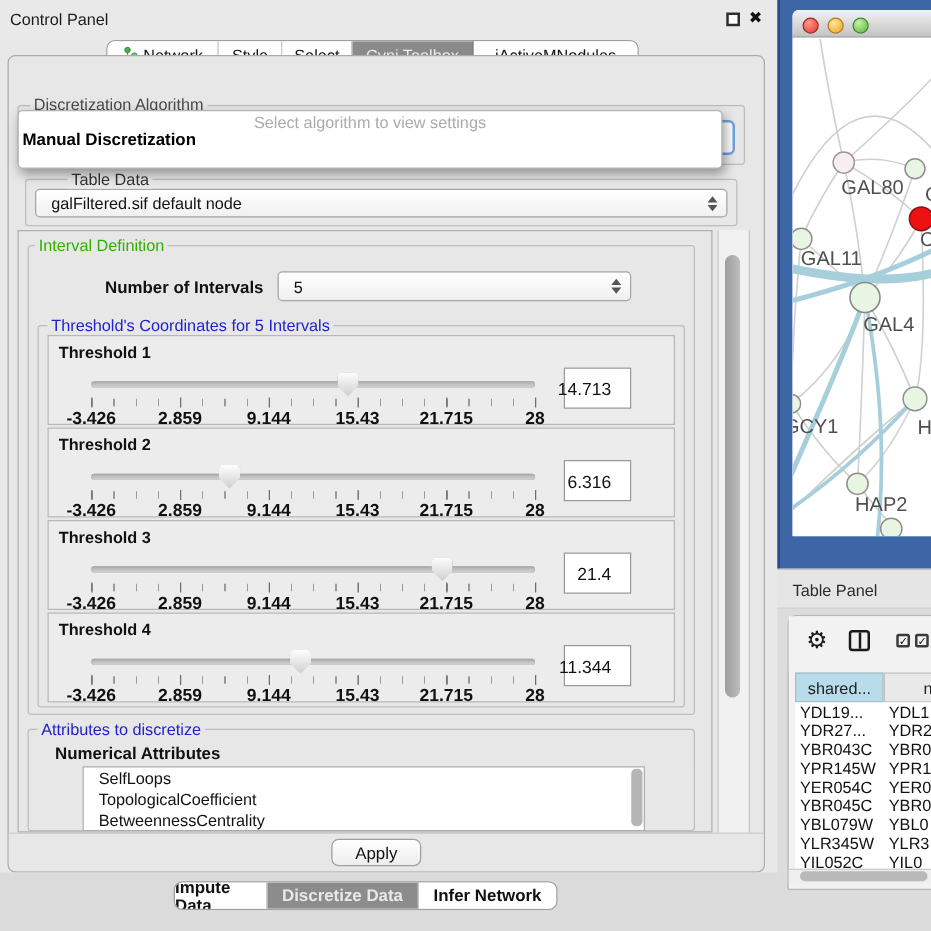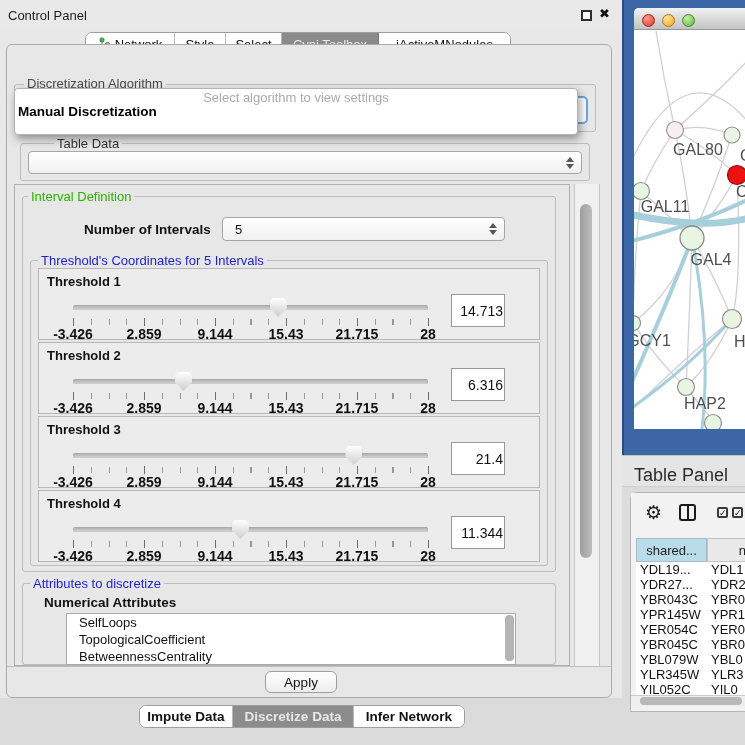--- a/index.html
+++ b/index.html
@@ -60,21 +60,21 @@
   #thr-col{left:38px;top:268px;width:502px;}
   .throw{position:relative;width:502px;height:72px;border:1px solid #B8B8B8;background:#ECECEC;margin-bottom:2px;}
   .thl{position:absolute;left:8px;top:5px;font-size:13px;font-weight:bold;color:#111;}
   .slider{position:absolute;left:34px;top:29px;width:355px;height:20px;}
   .track{position:absolute;left:0;top:7px;width:355px;height:5px;border-radius:3px;background:linear-gradient(#A9A9A9,#D8D8D8);box-shadow:inset 0 0 1px #8a8a8a;}
   .thumb{position:absolute;top:0;width:17px;height:19px;background:linear-gradient(#FEFEFE,#CFCFCF);clip-path:polygon(15% 0,85% 0,100% 18%,100% 55%,50% 100%,0 55%,0 18%);filter:drop-shadow(0 0 1px #787878);}
   .ticks{position:absolute;left:34px;top:50px;width:356px;height:6px;background:repeating-linear-gradient(90deg,#9A9A9A 0 1px,transparent 1px 17.75px);}
   .mj{position:absolute;top:49px;width:1px;height:8px;background:#6e6e6e;}
   .tlbl{position:absolute;top:57px;transform:translateX(-50%);font-size:14px;font-weight:bold;color:#111;white-space:nowrap;}
   .p0{left:34px}.p20{left:105px}.p40{left:176px}.p60{left:247px}.p80{left:318px}.p100{left:389px}
-  .vbox{position:absolute;left:412px;top:25px;width:54px;height:33px;background:#fff;border:1px solid #989898;display:flex;align-items:center;justify-content:flex-end;padding-right:1px;font-size:14px;color:#111;}
+  .vbox{position:absolute;left:412px;top:25px;width:54px;height:33px;background:#fff;border:1px solid #989898;display:flex;align-items:center;justify-content:flex-end;padding-right:15px;font-size:14px;color:#111;}
 
   
   #att-box{left:22px;top:583px;width:534px;height:82px;}
   #att-label{left:30px;top:576px;color:#2222CC;z-index:2;}
   #num-label{left:44px;top:595px;font-size:13.5px;font-weight:bold;color:#111;}
   #attr-list{left:66px;top:613px;width:450px;height:52px;background:#fff;border:1px solid #ABABAB;overflow:hidden;}
   .attr-item{padding-left:12px;font-size:13px;color:#111;line-height:17px;white-space:nowrap;}
   #attr-scroll{left:505px;top:615px;width:9px;height:46px;border-radius:4px;background:#B5B5B5;}
 
   
@@ -92,21 +92,21 @@
   #netwin-frame{left:622px;top:0;width:123px;height:455px;background:#3C66A6;border-left:2px solid #2A4C86;}
   #netwin{left:634px;top:8px;width:111px;height:421px;background:#fff;border-radius:5px 0 0 0;overflow:hidden;}
   #net-titlebar{left:0;top:0;width:111px;height:22px;background:linear-gradient(#F2F2F2,#C3C3C3);border-bottom:1px solid #979797;}
   .tl{position:absolute;top:6px;width:13px;height:13px;border-radius:50%;}
   #tl-red{left:8px;background:radial-gradient(circle at 35% 30%,#FF9A8F,#E0352A);border:1px solid #9c2a20;}
   #tl-yel{left:28px;background:radial-gradient(circle at 35% 30%,#FFE49A,#F2A41F);border:1px solid #b0791a;}
   #tl-grn{left:48px;background:radial-gradient(circle at 35% 30%,#C8F0A0,#58B53E);border:1px solid #3f8a2c;}
   #net-canvas{left:0;top:23px;width:111px;height:398px;background:#fff;overflow:hidden;}
 
   #tp-header{left:622px;top:455px;width:123px;height:32px;background:#E5E5E5;border-top:1px solid #C2C2C2;border-bottom:1px solid #CFCFCF;}
-  #tp-title{left:12px;top:9px;font-size:18px;color:#2b2b2b;}
+  #tp-title{left:12px;top:9px;font-size:13px;color:#2b2b2b;}
   #tp-panel{left:630px;top:492px;width:125px;height:220px;background:#F2F2F2;border:1px solid #B5B5B5;border-radius:7px 0 0 0;}
   #tp-toolbar{left:631px;top:493px;width:114px;height:44px;background:#F2F2F2;}
   #gear-ico{left:14px;top:8px;font-size:19px;color:#1a1a1a;}
   #split-ico{left:48px;top:11px;width:17px;height:17px;border:2px solid #1a1a1a;border-radius:3px;}
   #split-ico::after{content:"";position:absolute;left:5.5px;top:0;width:2px;height:13px;background:#1a1a1a;}
   .cb{position:absolute;top:14px;width:11px;height:11px;border:2px solid #3a3a3a;border-radius:2px;font-size:9px;line-height:8px;text-align:center;color:#222;font-weight:bold;}
   #cb1{left:86px;} #cb2{left:101px;}
 
   #tp-table{left:636px;top:538px;width:167px;}
   .hcell{position:absolute;top:0;height:24px;display:flex;align-items:center;justify-content:center;font-size:13px;color:#222;border:1px solid #A9BCC4;text-align:center;}
@@ -164,20 +164,21 @@
   <div class="abs" id="disc-combo"></div>
 
   <div class="abs" id="popup">
     <div class="abs" id="popup-ph">Select algorithm to view settings</div>
     <div class="abs pop-item" id="pop-i0">Manual Discretization</div>
   </div>
 
   <div class="abs gbox" id="td-box"></div>
   <div class="abs gtitle" id="td-label">Table Data</div>
   <div class="abs combo" id="td-combo">
+    <span>galFiltered.sif default node</span>
     <span class="stepper">
         <span class="tri-up"></span>
         <span class="tri-dn"></span>
       </span>
   </div>
 
   <div class="abs" id="viewport"></div>
   <div class="abs" id="vscroll-track"></div>
   <div class="abs" id="vscroll-thumb"></div>
 
@@ -294,21 +295,21 @@
     <div class="attr-item">TopologicalCoefficient</div>
     <div class="attr-item">BetweennessCentrality</div>
   </div>
   <div class="abs" id="attr-scroll"></div>
 
   <div class="abs" id="apply-row"></div>
   <div class="abs" id="apply-btn">Apply</div>
 
   <div class="abs" id="bottomstrip"></div>
   <div class="abs" id="botsegs">
-    <div class="bseg" style="width:93px">Impute Data</div>
+    <div class="bseg" style="width:74px">Impute Data</div>
     <div class="bseg sel" style="width:121px">Discretize Data</div>
     <div class="bseg" style="width:110px">Infer Network</div>
   </div>
 
   <div class="abs" id="right-bg"></div>
   <div class="abs" id="netwin-frame"></div>
   <div class="abs" id="netwin">
     <div class="abs" id="net-titlebar">
       <div class="tl" id="tl-red"></div>
       <div class="tl" id="tl-yel"></div>

